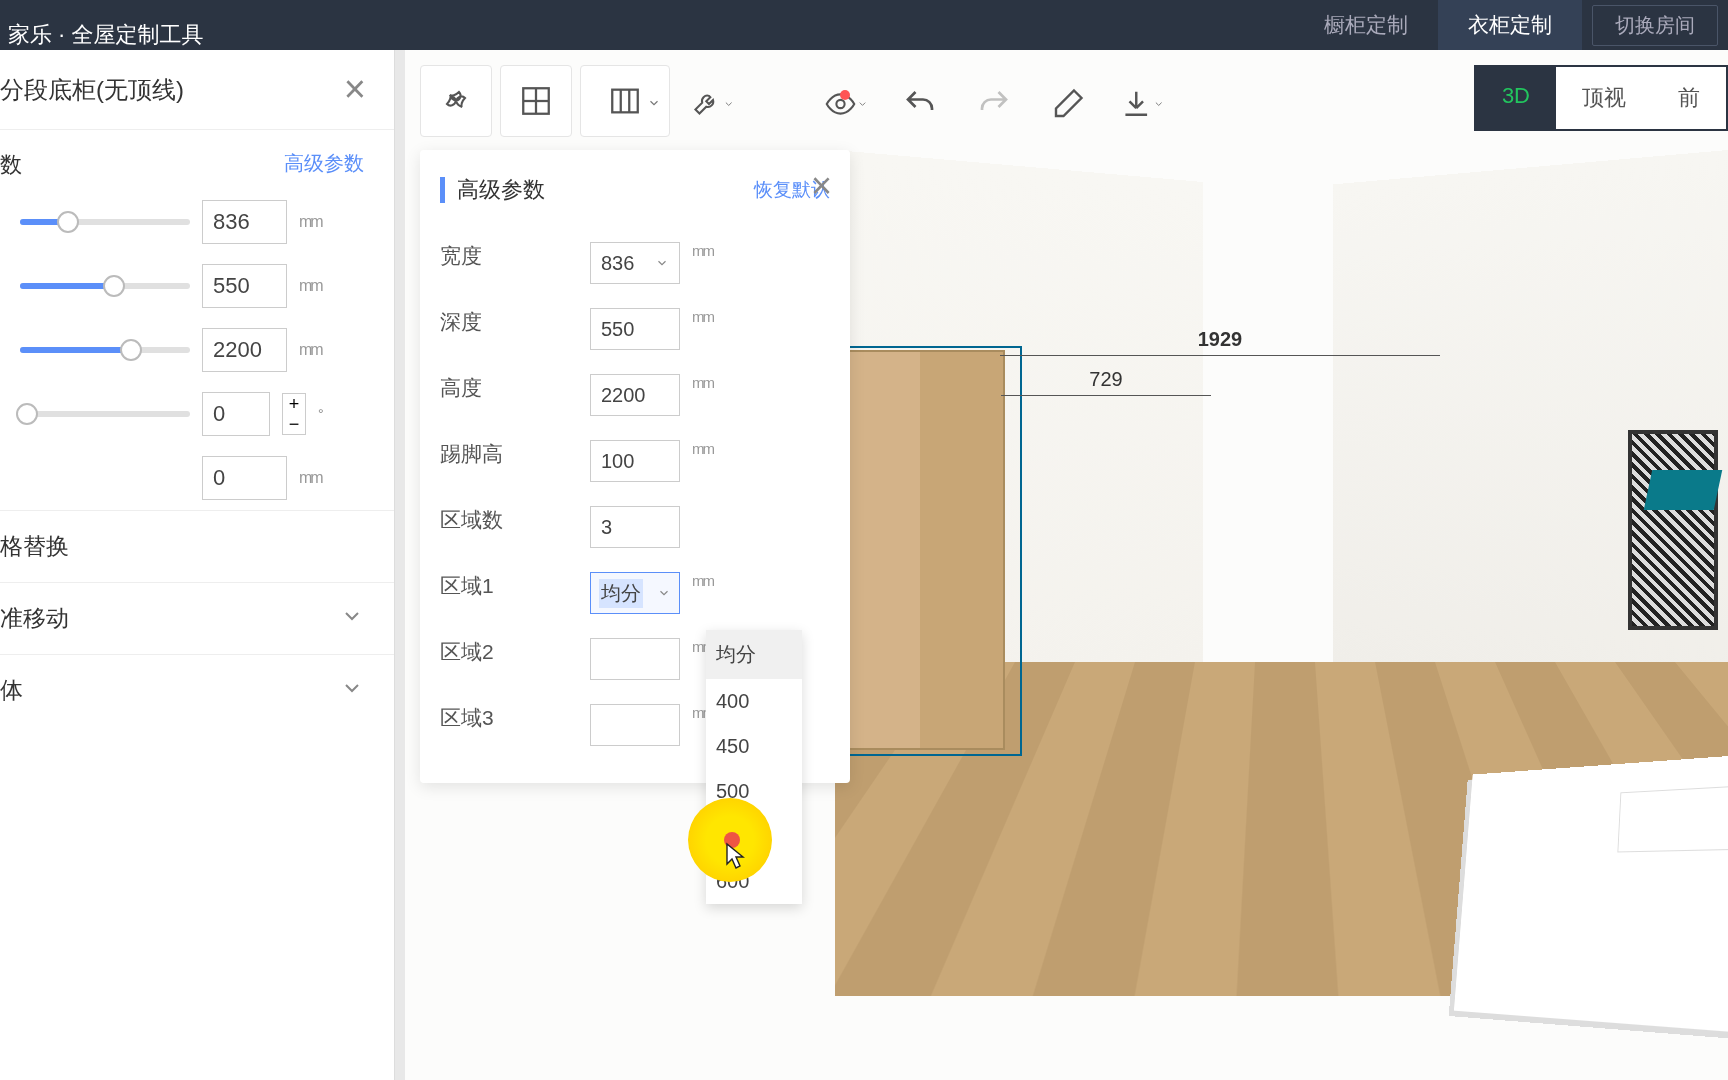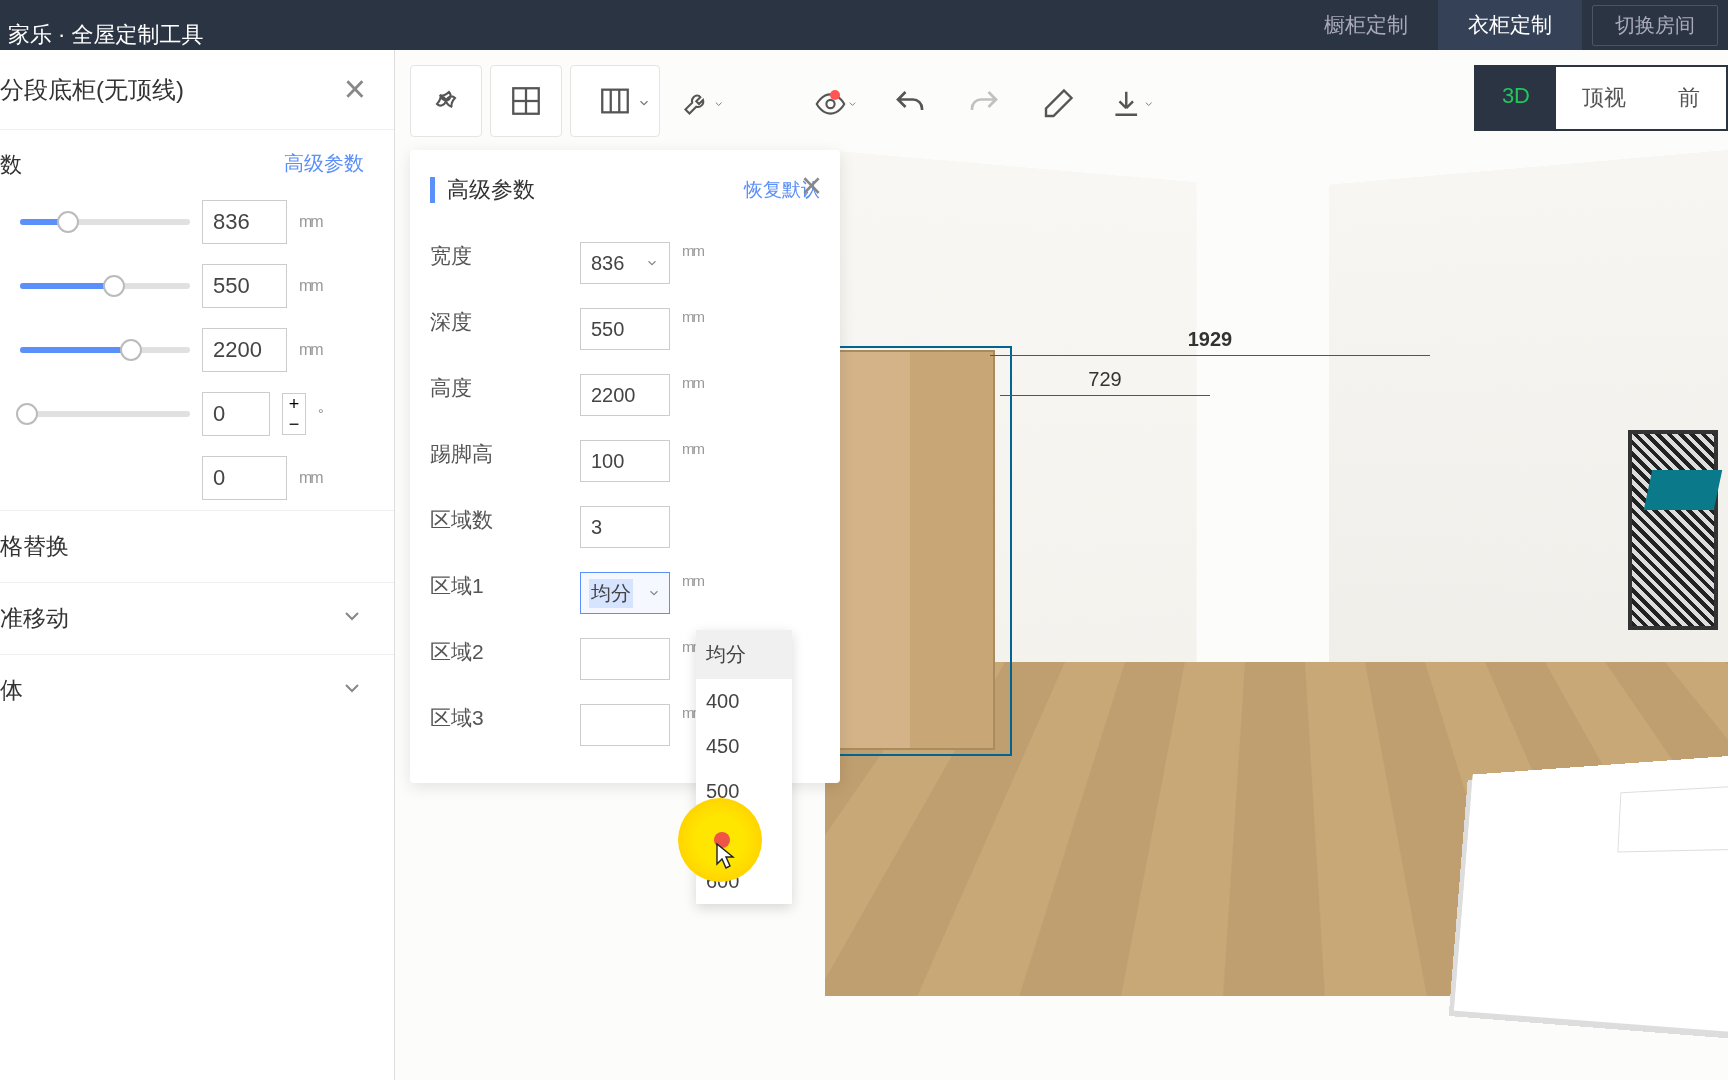--- a/index.html
+++ b/index.html
@@ -28,21 +28,21 @@
 .header-btn {
   margin: 0 10px;
   padding: 6px 22px;
   border: 1px solid #5a6;
   border-color: #4a5568;
   color: #aab;
   border-radius: 2px;
   font-size: 20px;
 }
 
-.main { display: flex; height: calc(100% - 50px); }
+.main { display: flex; height: calc(100% - 50px); gap: 10px; }
 
 .left-panel {
   width: 395px;
   background: #fff;
   border-right: 1px solid #ddd;
   position: relative;
 }
 .left-header {
   display: flex;
   align-items: center;
@@ -343,21 +343,21 @@
   background: repeating-linear-gradient(45deg,#222 0 4px,#ddd 4px 8px);
   border: 4px solid #333;
 }
 .dim-line {
   position: absolute;
   color: #333;
   font-size: 20px;
   border-top: 1px solid #555;
 }
 .dim-1 { top: 205px; left: 165px; width: 440px; font-weight: bold; }
-.dim-2 { top: 245px; left: 175px; width: 210px; }
+.dim-2 { top: 245px; left: 166px; width: 210px; }
 .dim-0 { top: 205px; left: -10px; width: 20px; }
 .dim-label { position: absolute; top: -28px; left: 50%; transform: translateX(-50%); }
 
 .red-ind {
   position: absolute;
   top: 8px; right: 18px;
   width: 10px; height: 10px;
   background: #f55;
   border-radius: 50%;
 }

